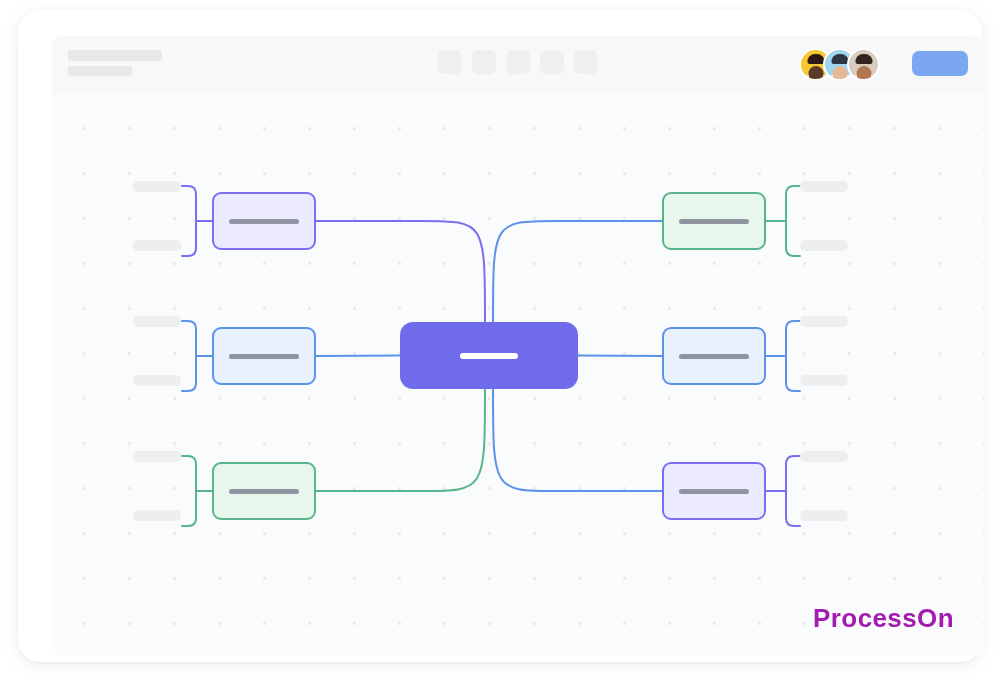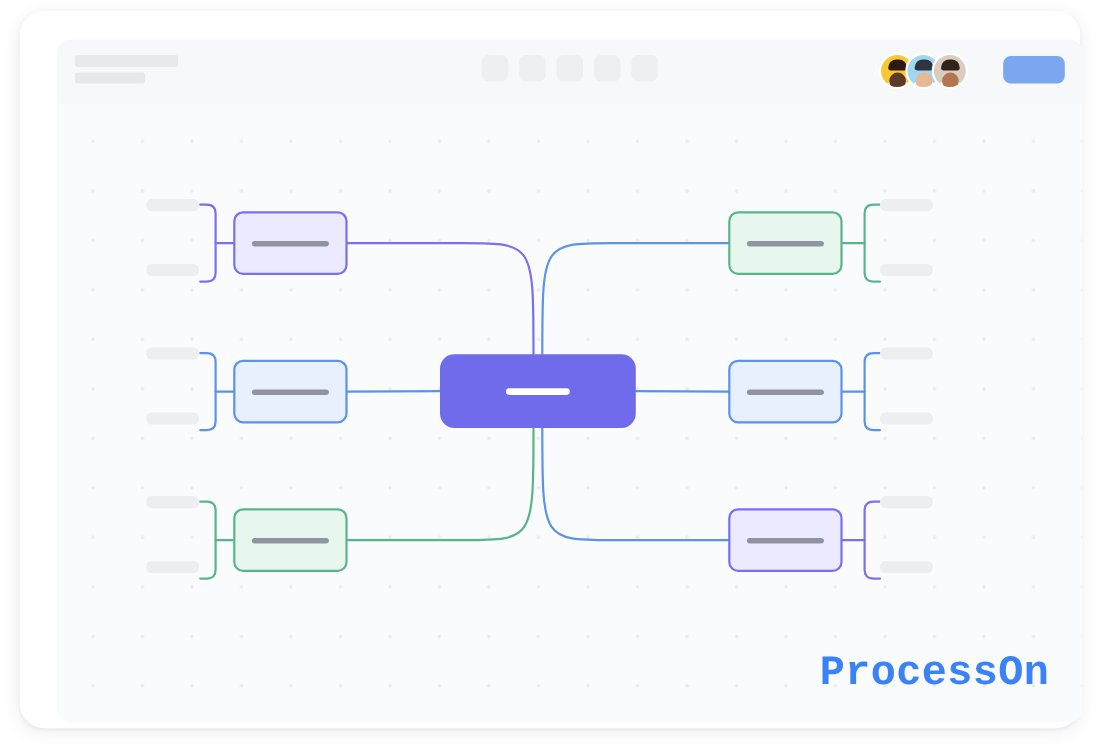--- a/index.html
+++ b/index.html
@@ -194,24 +194,24 @@
     height: 11px;
     border-radius: 5px;
     background: #eceef0;
   }
 
   
   .watermark {
     position: absolute;
     right: 30px;
     bottom: 22px;
-    font-family: Liberation Mono, monospace;
-    font-size: 38px;
+    font-family: Liberation Sans, sans-serif;
+    font-size: 26px;
     font-weight: 700;
-    color: #3b82f6;
+    color: #a21caf;
     letter-spacing: 0.4px;
   }
 </style>
 </head>
 <body>
 
 <div id="app">
   <div class="window-card">
     <div class="app-frame">
 

